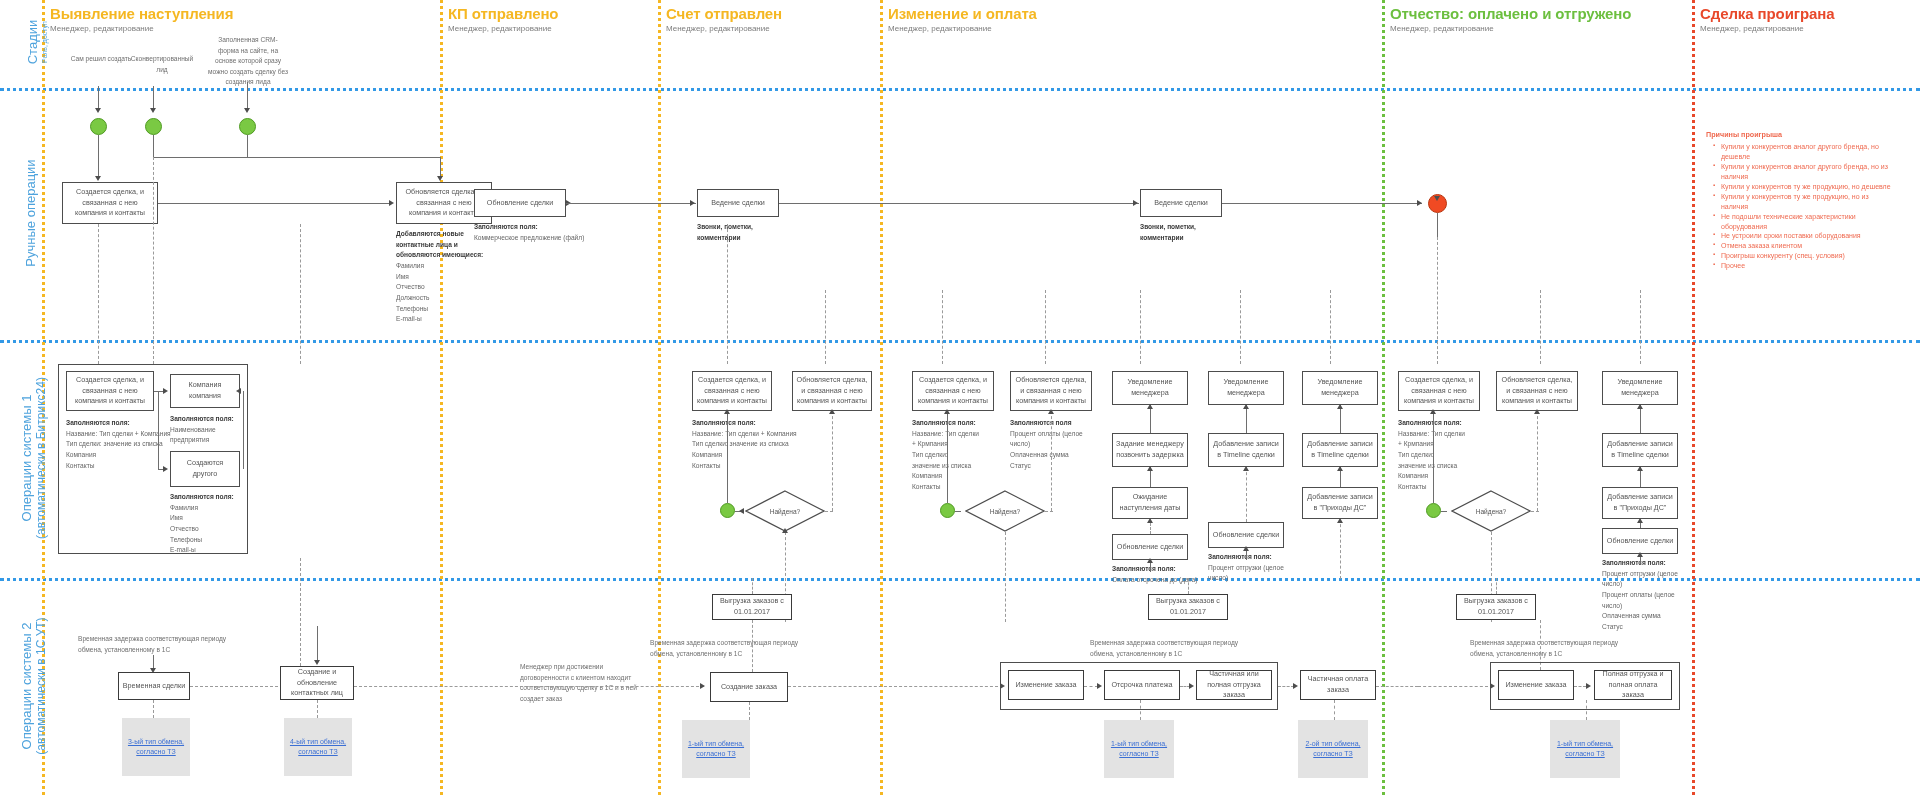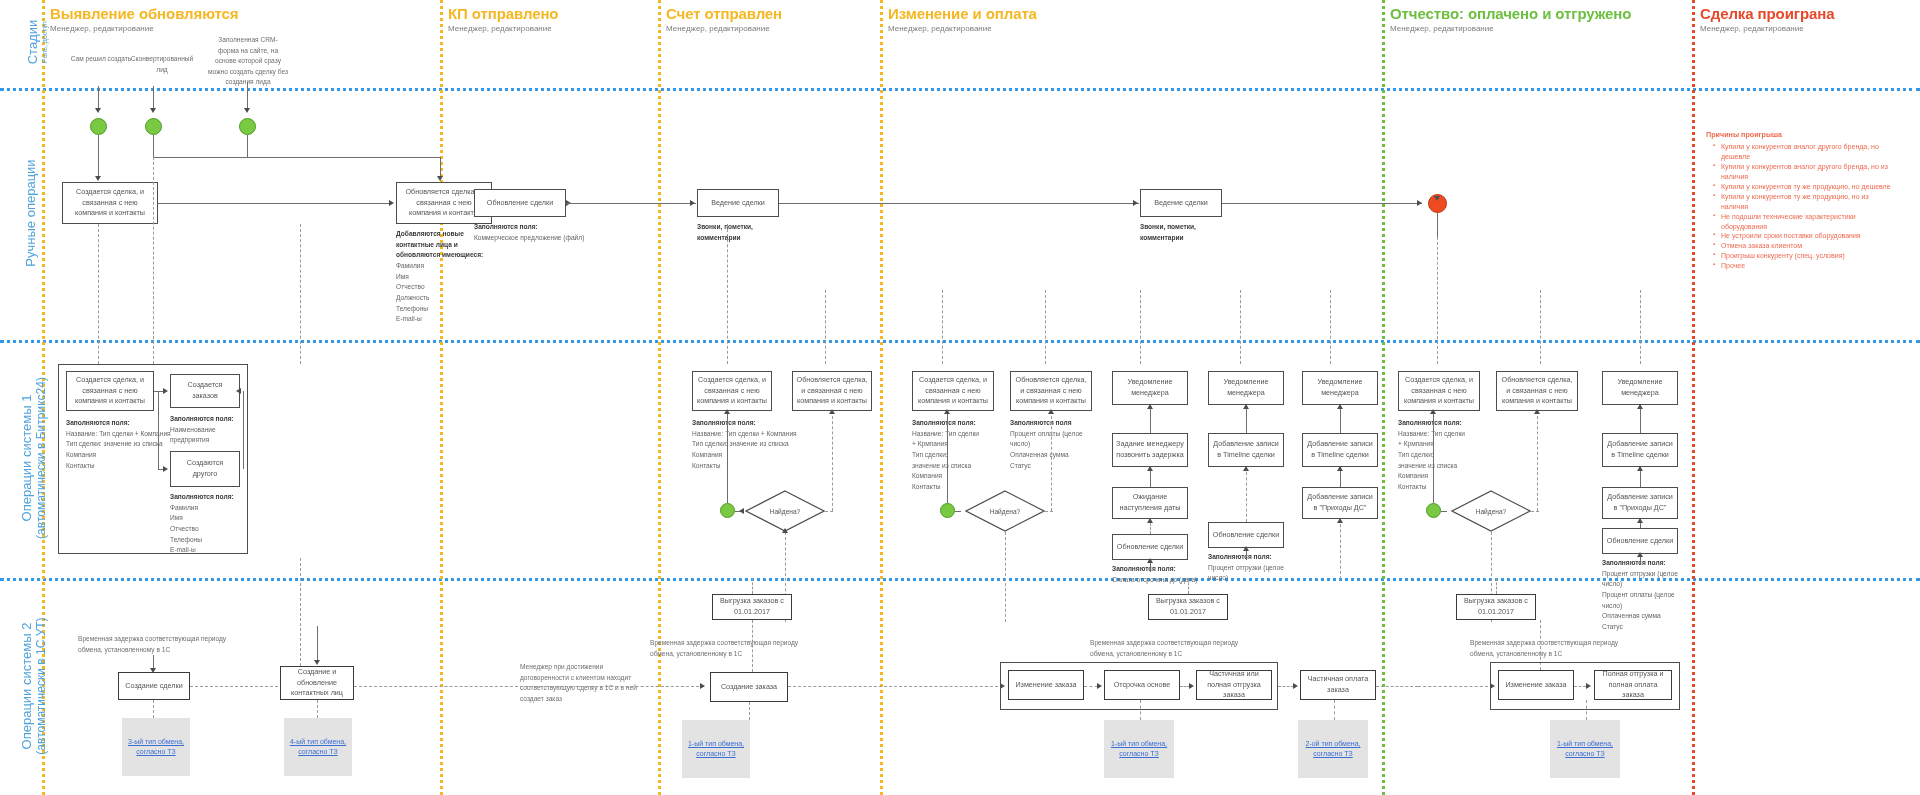--- a/index.html
+++ b/index.html
@@ -174,21 +174,21 @@
   <div class="lane-label" style="left:20px; top:576px; width:236px;">
     <span class="big">Операции системы 1</span>
     <span class="big" style="font-size:12px">(автоматически в Битрикс24)</span>
   </div>
   <div class="lane-label" style="left:20px; top:793px; width:214px;">
     <span class="big">Операции системы 2</span>
     <span class="big" style="font-size:12px">(автоматически в 1С УТ)</span>
   </div>
 
   <div class="stage-head" style="left:50px; top:5px">
-    <div class="stage-title">Выявление обновляются</div>
+    <div class="stage-title">Выявление наступления</div>
     <div class="stage-sub">Менеджер, редактирование</div>
   </div>
   <div class="stage-head" style="left:448px; top:5px">
     <div class="stage-title">КП отправлено</div>
     <div class="stage-sub">Менеджер, редактирование</div>
   </div>
   <div class="stage-head" style="left:666px; top:5px">
     <div class="stage-title">Счет отправлен</div>
     <div class="stage-sub">Менеджер, редактирование</div>
   </div>
@@ -292,21 +292,21 @@
 
   <div class="box" style="left:66px; top:371px; width:88px; height:40px;">Создается сделка, и связанная с нею компания и контакты</div>
   <div class="note" style="left:66px; top:418px; width:112px;">
     <b>Заполняются поля:</b>
     <span class="ln">Название: Тип сделки + Компания</span>
     <span class="ln">Тип сделки: значение из списка</span>
     <span class="ln">Компания</span>
     <span class="ln">Контакты</span>
   </div>
 
-  <div class="box" style="left:170px; top:374px; width:70px; height:34px;">Создается заказов</div>
+  <div class="box" style="left:170px; top:374px; width:70px; height:34px;">Компания компания</div>
   <div class="note" style="left:170px; top:414px; width:74px;">
     <b>Заполняются поля:</b>
     <span class="ln">Наименование предприятия</span>
   </div>
 
   <div class="box" style="left:170px; top:451px; width:70px; height:36px;">Создаются другого</div>
   <div class="note" style="left:170px; top:492px; width:74px;">
     <b>Заполняются поля:</b>
     <span class="ln">Фамилия</span>
     <span class="ln">Имя</span>
@@ -468,21 +468,21 @@
   <div class="ln-v" style="left:1640px; top:467px; height:20px;"></div>
   <div class="arrow up" style="left:1637px; top:466px;"></div>
   <div class="ln-v" style="left:1640px; top:519px; height:9px;"></div>
   <div class="arrow up" style="left:1637px; top:518px;"></div>
   <div class="ln-v" style="left:1640px; top:554px; height:10px;"></div>
   <div class="arrow up" style="left:1637px; top:552px;"></div>
 
   <div class="caption left" style="left:78px; top:634px; width:150px;">Временная задержка соответствующая периоду обмена, установленному в 1С</div>
   <div class="ln-v" style="left:153px; top:655px; height:16px;"></div>
   <div class="arrow down" style="left:150px; top:668px;"></div>
-  <div class="box thick" style="left:118px; top:672px; width:72px; height:28px;">Создание сделки</div>
+  <div class="box thick" style="left:118px; top:672px; width:72px; height:28px;">Временная сделки</div>
   <div class="dot-v" style="left:153px; top:700px; height:18px;"></div>
   <div class="exchange" style="left:122px; top:718px; width:68px; height:58px;">
     <a>3-ый тип обмена, согласно ТЗ</a>
   </div>
 
   <div class="box thick" style="left:280px; top:666px; width:74px; height:34px;">Создание и обновление контактных лиц</div>
   <div class="dot-v" style="left:300px; top:558px; height:108px;"></div>
   <div class="arrow down" style="left:314px; top:660px;"></div>
   <div class="ln-v" style="left:317px; top:626px; height:34px;"></div>
   <div class="dot-v" style="left:317px; top:700px; height:18px;"></div>
@@ -504,21 +504,21 @@
   <div class="exchange" style="left:682px; top:720px; width:68px; height:58px;">
     <a>1-ый тип обмена, согласно ТЗ</a>
   </div>
 
   <div class="box thick" style="left:1148px; top:594px; width:80px; height:26px;">Выгрузка заказов с 01.01.2017</div>
   <div class="dot-v" style="left:1188px; top:578px; height:16px;"></div>
   <div class="caption left" style="left:1090px; top:638px; width:160px;">Временная задержка соответствующая периоду обмена, установленному в 1С</div>
 
   <div class="group-frame" style="left:1000px; top:662px; width:278px; height:48px;"></div>
   <div class="box thick" style="left:1008px; top:670px; width:76px; height:30px;">Изменение заказа</div>
-  <div class="box thick" style="left:1104px; top:670px; width:76px; height:30px;">Отсрочка основе</div>
+  <div class="box thick" style="left:1104px; top:670px; width:76px; height:30px;">Отсрочка платежа</div>
   <div class="box thick" style="left:1196px; top:670px; width:76px; height:30px;">Частичная или полная отгрузка заказа</div>
   <div class="box thick" style="left:1300px; top:670px; width:76px; height:30px;">Частичная оплата заказа</div>
 
   <div class="dot-h" style="left:788px; top:686px; width:210px;"></div>
   <div class="arrow right" style="left:1000px; top:683px;"></div>
   <div class="dot-h" style="left:1084px; top:686px; width:14px;"></div>
   <div class="arrow right" style="left:1097px; top:683px;"></div>
   <div class="dot-h" style="left:1180px; top:686px; width:10px;"></div>
   <div class="arrow right" style="left:1189px; top:683px;"></div>
   <div class="dot-h" style="left:1278px; top:686px; width:16px;"></div>

